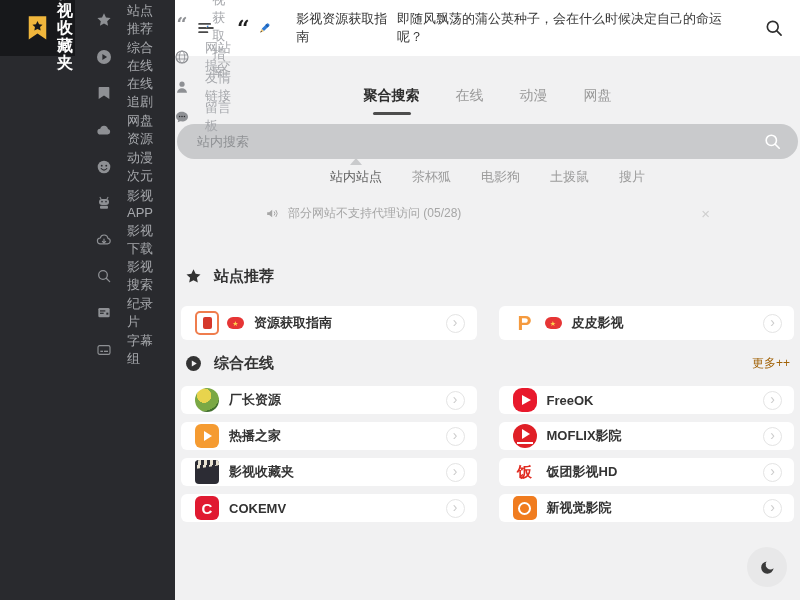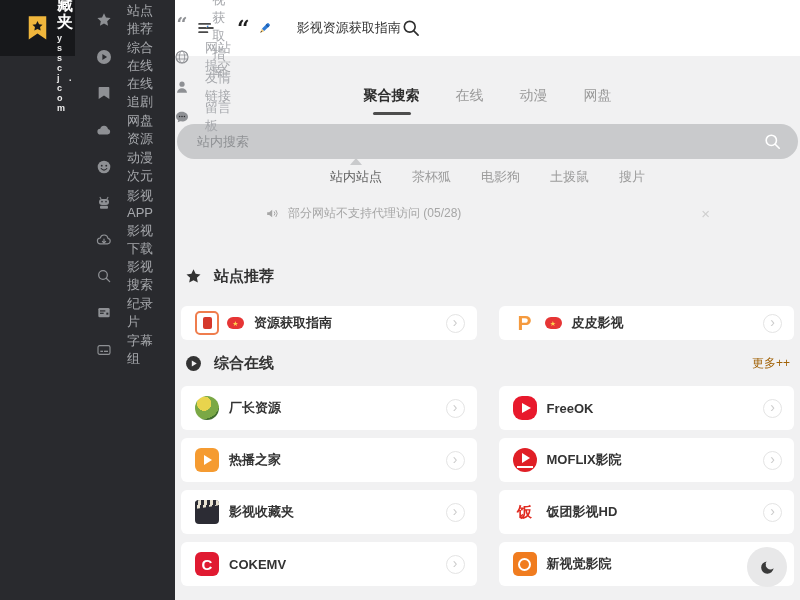--- a/index.html
+++ b/index.html
@@ -75,21 +75,21 @@
   .sec-head { display:flex; align-items:center; gap:12px; padding:0 10px; }
   .sec-head .icon { width:17px; height:17px; color:#333; --hole:var(--content-bg,#f1f1f2); }
   .sec-head .title { font-size:15px; font-weight:bold; color:#333; }
   .sec-head .more { margin-left:auto; font-size:12px; color:#a16207; cursor:pointer; }
   .sh1 { margin-top:45px; }
   .sh2 { margin-top:14px; }
 
   .grid { display:grid; grid-template-columns:1fr 1fr; gap:8px 22px; padding:0 6px; }
   .g1 { margin-top:20px; }
   .g2 { margin-top:13px; }
-  .card { background:#fff; border-radius:6px; height:44px; display:flex; align-items:center;
+  .card { background:#fff; border-radius:6px; height:28px; display:flex; align-items:center;
     padding:0 12px 0 14px; gap:10px; cursor:pointer; }
   .g1 .card { height:34px; }
   .card-title { font-size:13px; font-weight:bold; color:#333; white-space:nowrap; }
   .chev { margin-left:auto; width:19px; height:19px; border:1px solid #e4e4e4; border-radius:50%;
     color:#ccc; font-size:14px; display:flex; align-items:center; justify-content:center; flex:none; }
   .chev::after { content:"›"; margin-top:-2px; }
   .badge { width:17px; height:12px; border-radius:6px; background:var(--badge-red,#e63535);
     display:flex; align-items:center; justify-content:center; flex:none; margin-left:-2px; }
   .badge::after { content:"★"; font-size:7px; color:#ffd34e; line-height:1; }
 
@@ -131,21 +131,20 @@
 <aside class="sidebar">
   <div class="logo">
     <span class="icon logo-mark">
         <svg viewBox="0 0 24 28">
           <path d="M2 0h20v26.5l-10-6.8-10 6.8z" fill="var(--brand-yellow,#f0b63c)"></path>
           <path d="M12 5.5l1.8 3.6 4 .5-2.9 2.8.7 3.9L12 14.5l-3.6 1.8.7-3.9-2.9-2.8 4-.5z" fill="#17181b"></path>
         </svg>
       </span>
     <span class="logo-text">
       <div class="t1">影视收藏夹</div>
-      <div class="t2">y s s c j . c o m</div>
     </span>
   </div>
   <nav class="nav-main">
 
   <div class="side-item">
         <span class="icon">
           <svg viewBox="0 0 24 24">
             <path d="M12 1.8l3 6.3 6.9.9-5.1 4.8 1.3 6.8-6.1-3.3-6.1 3.3 1.3-6.8L2.1 9l6.9-.9z" fill="currentColor"></path>
           </svg>
         </span>
@@ -307,20 +306,21 @@
           <g transform="rotate(45 12 12)">
             <rect x="9.3" y="1.5" width="5.4" height="14" rx="1.4" fill="#2e7bd6"></rect>
             <rect x="9.3" y="4.2" width="5.4" height="2.6" fill="#1d5cab"></rect>
             <path d="M9.3 15.5h5.4L12 21.5z" fill="#f0c674"></path>
             <path d="M11.1 19.2l.9-1.8.9 1.8-.9 2.3z" fill="#333"></path>
           </g>
         </svg>
       </span>
     <span class="label">影视资源获取指南</span>
   </span>
+  <span class="tb-quote">即随风飘荡的蒲公英种子，会在什么时候决定自己的命运呢？</span>
   <span class="icon tb-search">
       <svg viewBox="0 0 24 24" fill="none">
         <circle cx="10.5" cy="10.5" r="6.5" stroke="currentColor" stroke-width="2"></circle>
         <path d="M15.4 15.4L20.5 20.5" stroke="currentColor" stroke-width="2" stroke-linecap="round"></path>
       </svg>
     </span>
 </header>
 
 <main class="content">
 

